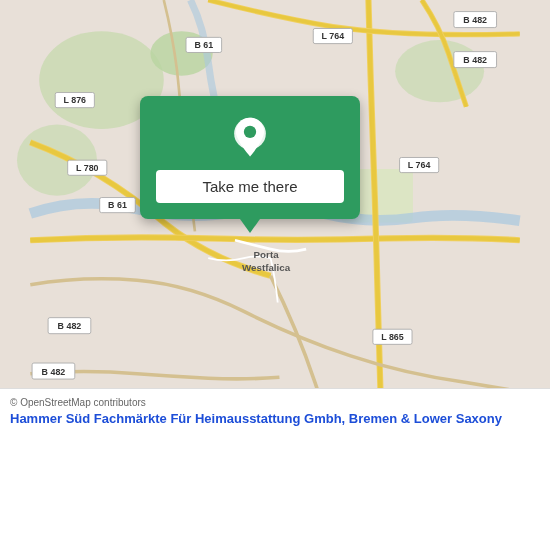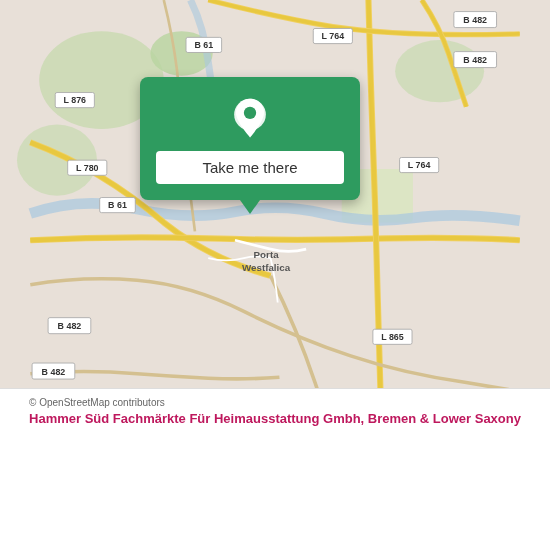--- a/index.html
+++ b/index.html
@@ -9,21 +9,21 @@
       width: 550px;
       height: 436px;
       position: relative;
       background-color: #e8e0d8;
       overflow: hidden;
     }
 
     
     .popup-card {
       position: absolute;
-      top: 77px;
+      top: 96px;
       left: 140px;
       width: 220px;
       background-color: #2e9b5f;
       border-radius: 8px;
       padding: 20px 16px 16px 16px;
       display: flex;
       flex-direction: column;
       align-items: center;
       z-index: 10;
       box-shadow: 0 4px 12px rgba(0,0,0,0.3);
@@ -65,37 +65,36 @@
       bottom: 0;
       left: 0;
       right: 0;
       background-color: white;
       padding: 8px 10px 8px 10px;
       display: flex;
       align-items: center;
       justify-content: space-between;
       border-top: 1px solid #ddd;
       z-index: 20;
-      flex-direction: column;
     }
 
     .bottom-bar-left {
       flex: 1;
     }
 
     .osm-credit {
       font-size: 10px;
       color: #666;
       margin-bottom: 3px;
     }
 
     .place-name {
       font-size: 13px;
       font-weight: bold;
-      color: #be185d;
+      color: #1d4ed8;
       line-height: 1.3;
     }
 
     .moovit-logo {
       display: flex;
       align-items: center;
       background-color: #ff5c2d;
       border-radius: 6px;
       padding: 4px 8px;
       margin-left: 10px;

